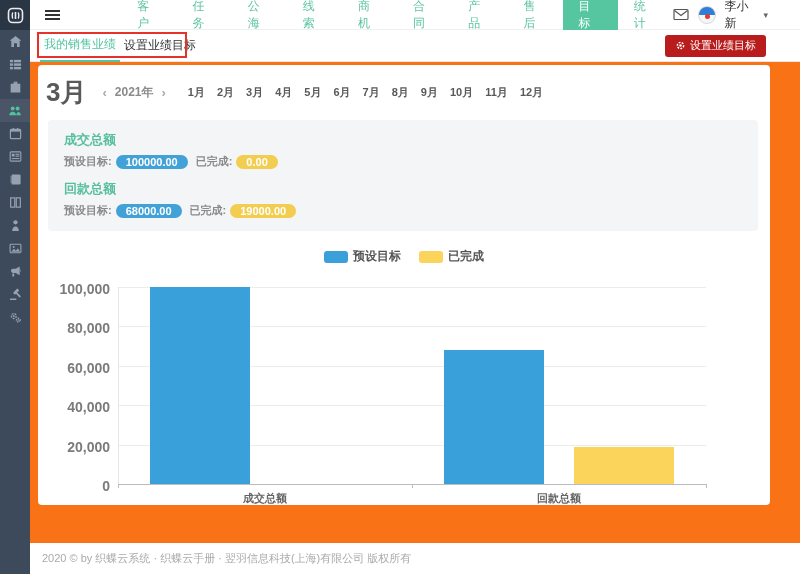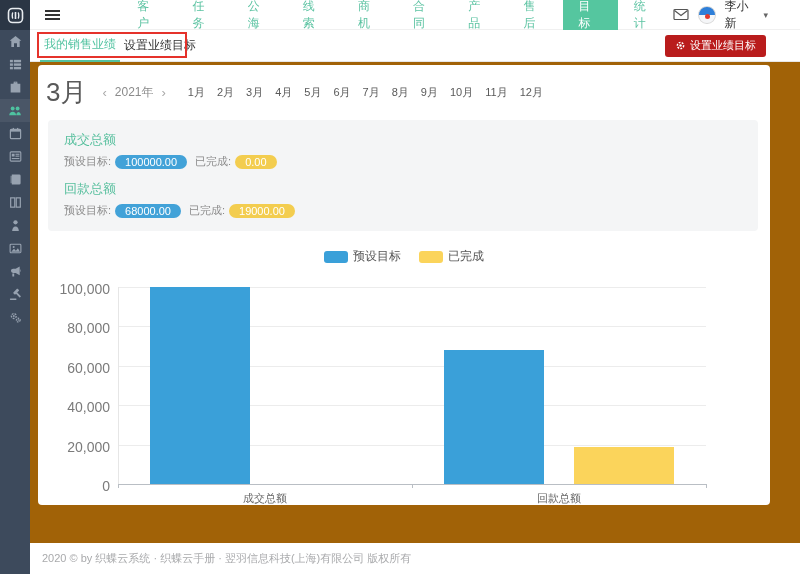--- a/index.html
+++ b/index.html
@@ -35,21 +35,21 @@
     border-bottom:1px solid #e7e7e7; display:flex; align-items:center; }
   .tabs { display:flex; height:32px; margin-left:10px; position:relative; }
   .tab { padding:0 4px; display:flex; align-items:center; font-size:12px; color:#333; cursor:pointer; height:32px; }
   .tab.active { color:#53c3a1; border-bottom:2px solid #53c3a1; }
   .annotation { position:absolute; left:-3px; top:2px; width:150px; height:26px; border:2px solid #e5322b; pointer-events:none; }
   .settings-btn { margin-left:auto; margin-right:34px; height:22px; background:#b91c1c; color:#fff;
     border:none; border-radius:3px; font-size:11px; padding:0 10px; display:flex; align-items:center; gap:4px; cursor:pointer;
     font-family:inherit; }
 
   
-  .content { position:absolute; left:30px; top:62px; width:770px; height:481px; background:#a16207; }
+  .content { position:absolute; left:30px; top:62px; width:770px; height:481px; background:#f97316;font-weight:bold; }
   .card { position:absolute; left:8px; top:3px; width:732px; height:440px; background:#fff; border-radius:4px; }
 
   .monthbar { display:flex; align-items:center; padding:10px 0 0 8px; }
   .bigmonth { font-size:26px; color:#595959; }
   .yearnav { display:flex; align-items:center; gap:6px; margin-left:14px; font-size:12px; color:#8a8a8a; }
   .chev { cursor:pointer; color:#aaa; font-size:13px; padding:0 2px; }
   .months { display:flex; margin-left:14px; }
   .months span { font-size:11px; color:#595959; padding:0 6px; cursor:pointer; }
 
   .infobox { margin:10px 12px 0 10px; background:#f4f5f6; border-radius:4px; padding:11px 16px 13px 16px; }

